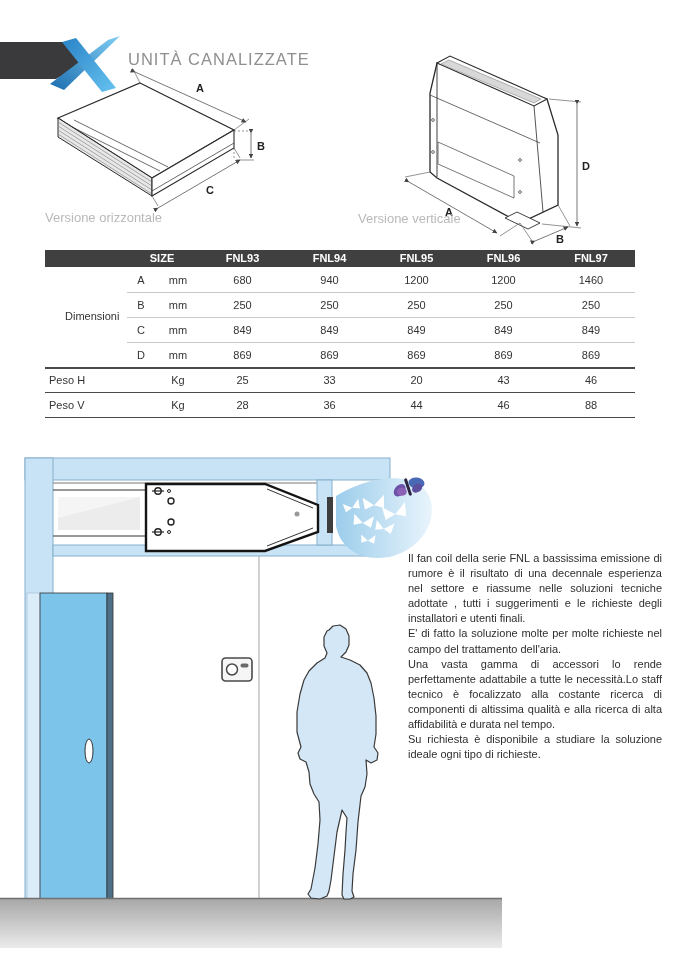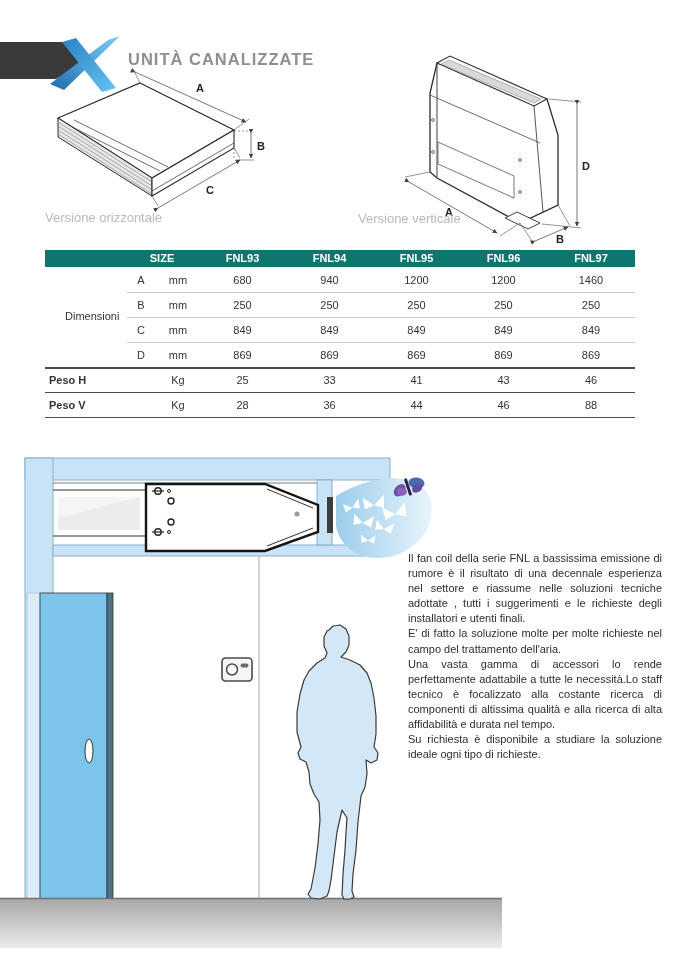--- a/index.html
+++ b/index.html
@@ -1,29 +1,29 @@
 <!DOCTYPE html>
 <html><head>
 <meta charset="utf-8">
 <style>
   html,body{margin:0;padding:0;background:#ffffff;}
   .page{position:relative;width:678px;height:959px;background:#fff;overflow:hidden;
         font-family:"Liberation Sans", sans-serif;color:#2e2e2e;}
   .abs{position:absolute;}
   
-  .title{left:128px;top:50px;font-size:16.5px;letter-spacing:1px;color:#8f8f8f;font-weight:bold;}
+  .title{left:128px;top:50px;font-size:16.5px;letter-spacing:1px;color:#8f8f8f;}
   .caption{font-size:13px;color:#b9b9b9;}
   
   .tbl{left:45px;top:250px;width:590px;font-size:11px;color:#333;}
   .thead{display:grid;grid-template-columns:80px 74px 87px 87px 87px 87px 88px;
-         height:17px;line-height:17px;background:#0f766e;color:#fff;font-weight:bold;}
+         height:17px;line-height:17px;background:#404040;color:#fff;font-weight:bold;}
   .thead div{text-align:center;}
   .trow{display:grid;grid-template-columns:80px 32px 42px 87px 87px 87px 87px 88px;
         height:25px;align-items:center;text-align:center;}
-  .trow .rowlab{text-align:left;padding-left:4px;font-weight:bold;}
+  .trow .rowlab{text-align:left;padding-left:4px;}
   .sep{position:absolute;left:82px;width:508px;height:0;border-top:1px solid #c9c9c9;}
   .sepd{position:absolute;left:0;width:590px;height:0;border-top:2px solid #4a4a4a;}
   .dimlab{position:absolute;left:4px;top:60px;padding-left:16px;}
   
   .desc{left:408px;top:551px;width:254px;font-size:11px;line-height:15.1px;
         text-align:justify;color:#2e2e2e;}
   .desc p{margin:0;}
   svg text{font-family:"Liberation Sans", sans-serif;}
 </style>
 </head>
@@ -175,21 +175,21 @@
       <div>869</div>
       <div>869</div>
       <div>869</div>
     </div>
     <div class="trow">
       <div class="rowlab">Peso H</div>
       <div></div>
       <div>Kg</div>
       <div>25</div>
       <div>33</div>
-      <div>41</div>
+      <div>20</div>
       <div>43</div>
       <div>46</div>
     </div>
     <div class="trow">
       <div class="rowlab">Peso V</div>
       <div></div>
       <div>Kg</div>
       <div>28</div>
       <div>36</div>
       <div>44</div>

